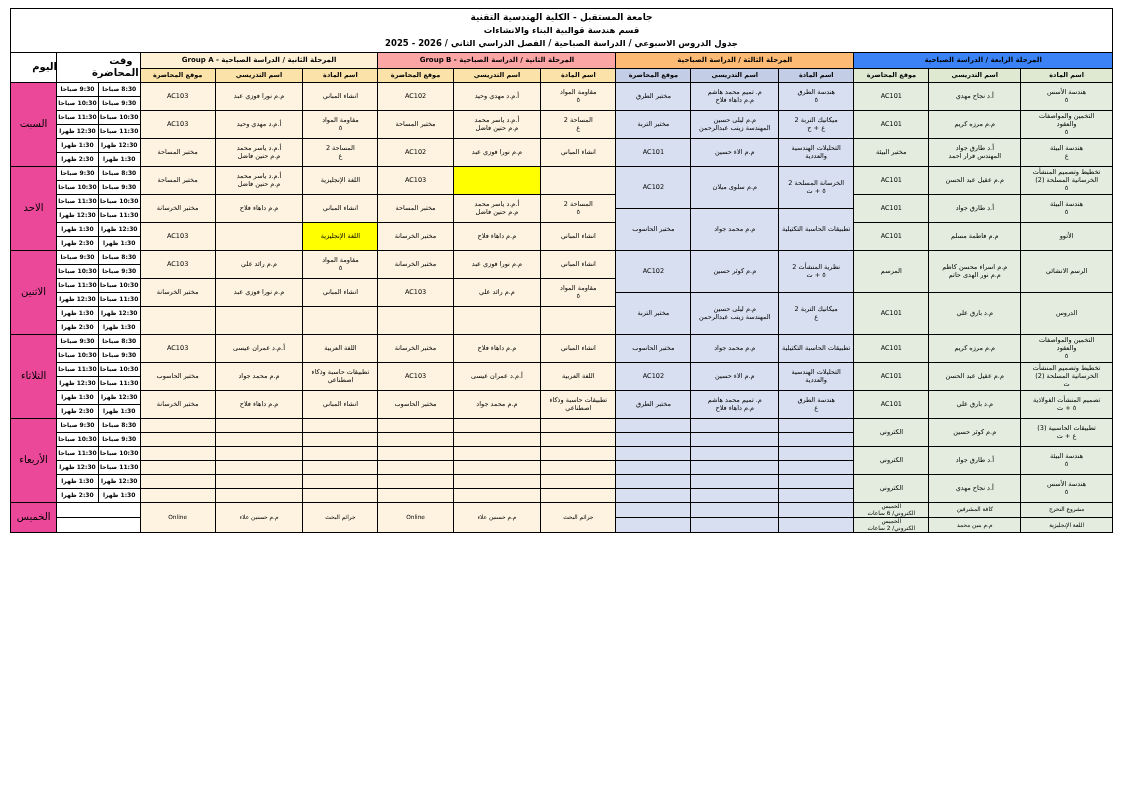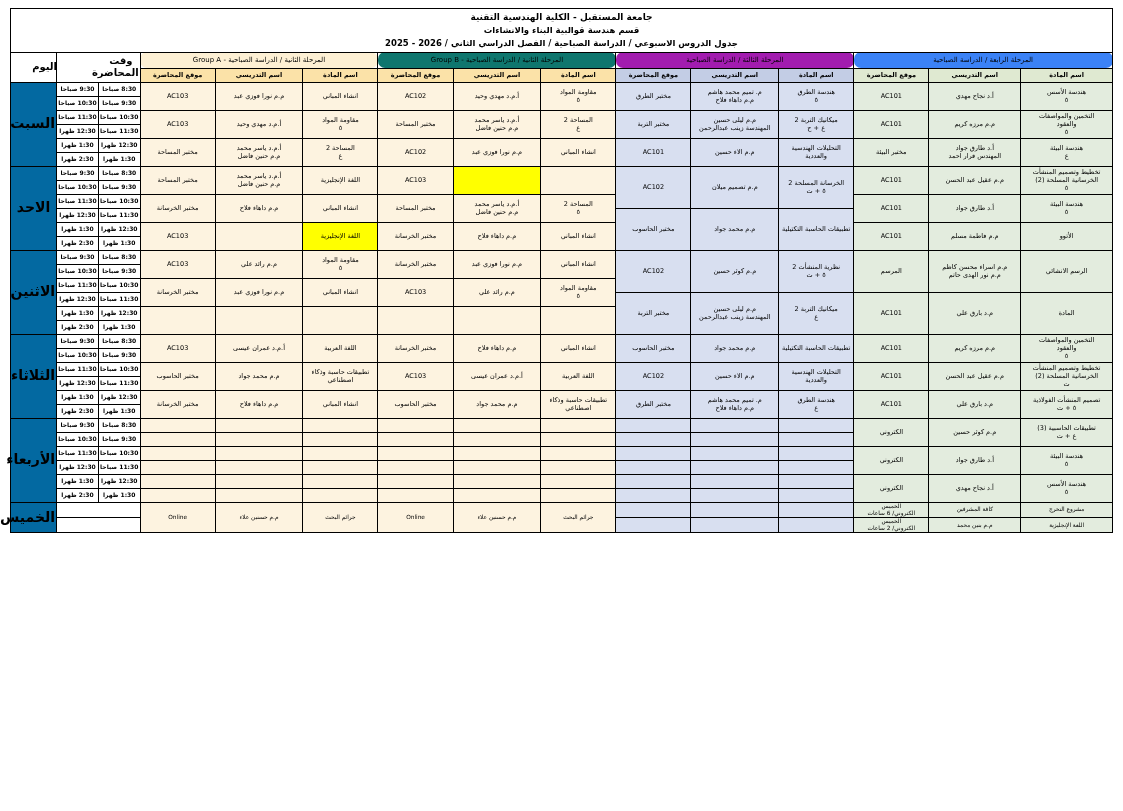--- a/index.html
+++ b/index.html
@@ -4,35 +4,35 @@
 <style>
   html,body{margin:0;padding:0;background:#fff;}
   body{font-family:"DejaVu Sans","Liberation Sans",sans-serif;}
   #page{width:1123px;height:811px;position:relative;background:#fff;box-sizing:border-box;padding:8px 10px;}
   table{border-collapse:collapse;width:1103px;table-layout:fixed;}
   td,th{border:1px solid #000;font-size:6.5px;line-height:1.25;text-align:center;vertical-align:middle;padding:0 1px;}
   .title-cell{border:1px solid #000;border-bottom:none;}
   .doc-title{font-weight:bold;font-size:9px;padding:3px 0 1px;}
   .doc-title2{font-weight:bold;font-size:8.5px;padding:1px 0;text-align:center;}
   .doc-title3{font-weight:bold;font-size:8.5px;padding:1px 0 3px;}
-  .hdr-stage{font-weight:normal;font-size:7px;height:15px;border-radius:7px;}
+  .hdr-stage{font-weight:bold;font-size:7px;height:15px;}
   .hdr-sub{font-weight:bold;font-size:6.5px;height:13px;}
   .stage4{background:#3b82f6;}
-  .stage3{background:#a21caf;}
-  .stage2b{background:#0f766e;}
+  .stage3{background:#fdba74;}
+  .stage2b{background:#fca5a5;}
   .stage2a{background:#fdf0d4;}
   .hdrA{background:#fbe2a8;}
   .hdrB{background:#dfe9d1;}
   .hdrC{background:#c3cde5;}
   .hdrD{background:#fbe2a8;}
   .cell4{background:#e3ecde;}
   .cell3{background:#d8dff0;}
   .cell2{background:#fdf3e0;}
   .time{font-weight:bold;font-size:6px;height:13px;}
-  .day{font-weight:bold;font-size:14px;background:#0369a1;}
+  .day{font-weight:normal;font-size:10px;background:#ec4899;}
   .yellow{background:#ffff00;}
   .blank3{background:#d8dff0;}
   .blank2{background:#fdf3e0;}
   .hdr-time{font-weight:bold;font-size:10px;padding-left:46px;}
   .two-line span{display:block;}
   .thursday{font-size:5.8px;}
 </style>
 </head>
 <body>
 
@@ -244,21 +244,21 @@
             <span>م.م عقيل عبد الحسن</span>
           </td>
           <td class="cell4 two-line" rowspan="2">
             <span>AC101</span>
           </td>
           <td class="cell3 two-line" rowspan="3">
             <span>الخرسانة المسلحة 2</span>
             <span>٥ + ت</span>
           </td>
           <td class="cell3 two-line" rowspan="3">
-            <span>م.م تصميم ميلان</span>
+            <span>م.م سلوى ميلان</span>
           </td>
           <td class="cell3 two-line" rowspan="3">
             <span>AC102</span>
           </td>
           <td class="cell2 two-line" rowspan="2">
             <span></span>
           </td>
           <td class="cell2 two-line yellow" rowspan="2">
             <span></span>
           </td>
@@ -431,21 +431,21 @@
             <span>م.م نورا فوزي عبد</span>
           </td>
           <td class="cell2 two-line" rowspan="2">
             <span>مختبر الخرسانة</span>
           </td>
           <td class="time">10:30 صباحا</td>
           <td class="time">11:30 صباحا</td>
         </tr>
         <tr>
           <td class="cell4 two-line" rowspan="3">
-            <span>المادة</span>
+            <span>الدروس</span>
           </td>
           <td class="cell4 two-line" rowspan="3">
             <span>م.د بارق علي</span>
           </td>
           <td class="cell4 two-line" rowspan="3">
             <span>AC101</span>
           </td>
           <td class="cell3 two-line" rowspan="3">
             <span>ميكانيك التربة 2</span>
             <span>ع</span>

